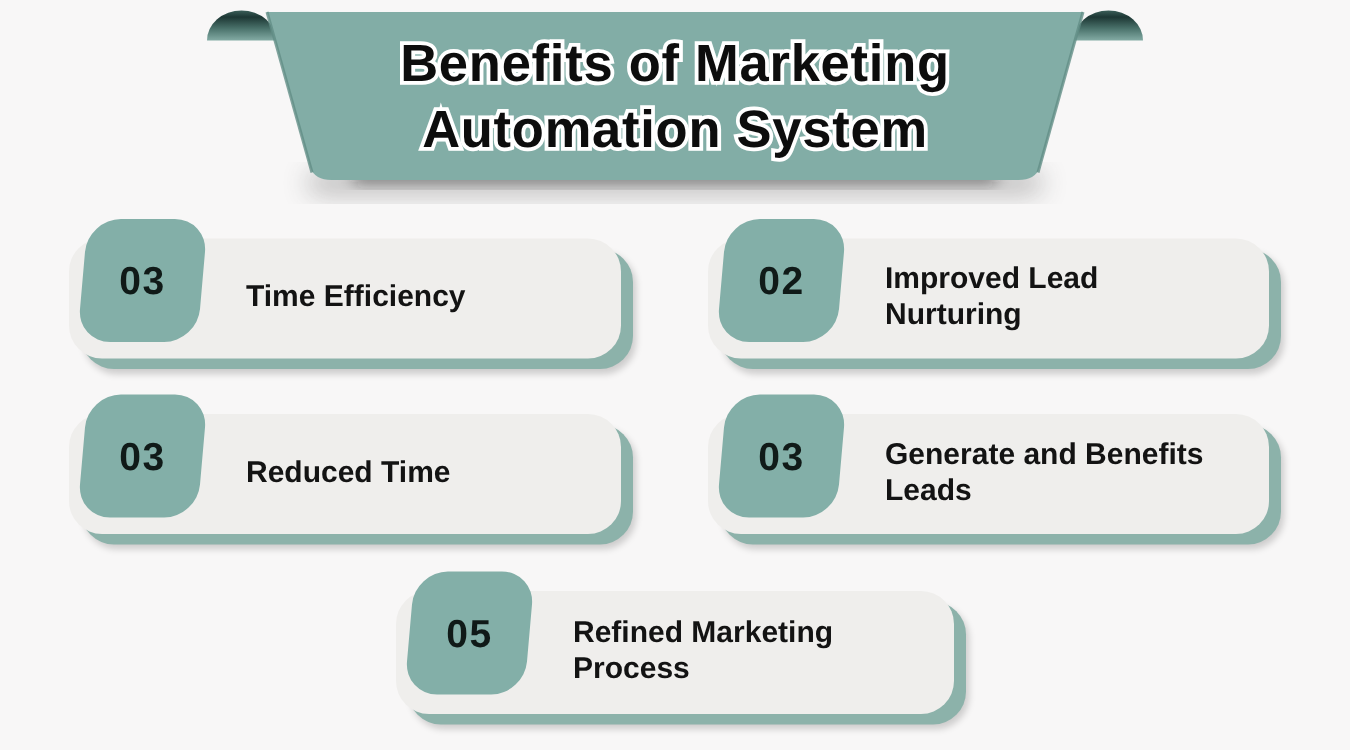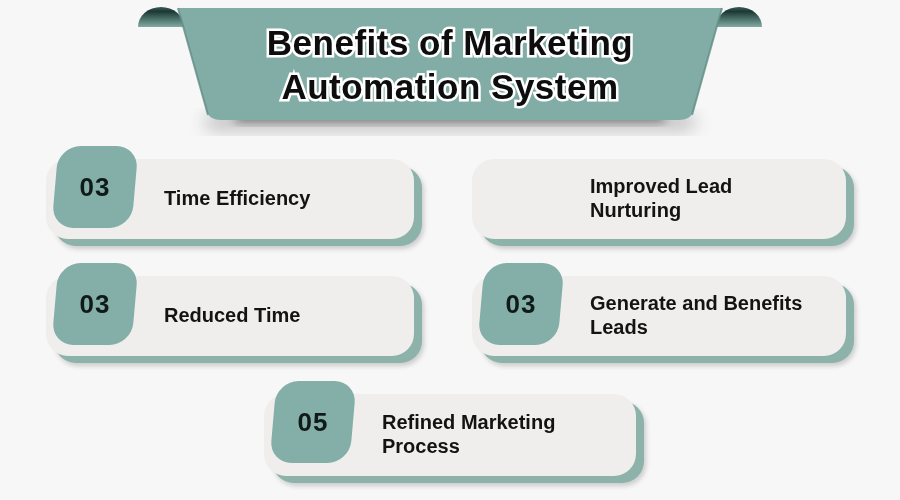--- a/index.html
+++ b/index.html
@@ -122,20 +122,24 @@
       <span class="num">03</span>
     </div>
   </div>
 
   <div class="benefit r1r">
     <div class="card-shadow"></div>
     <div class="card">
       <div class="label">Improved Lead
 Nurturing</div>
     </div>
+    <div class="badge">
+      <div class="badge-bg"></div>
+      <span class="num">02</span>
+    </div>
   </div>
 
   <div class="benefit r2l">
     <div class="card-shadow"></div>
     <div class="card">
       <div class="label">Reduced Time</div>
     </div>
     <div class="badge">
       <div class="badge-bg"></div>
       <span class="num">03</span>

